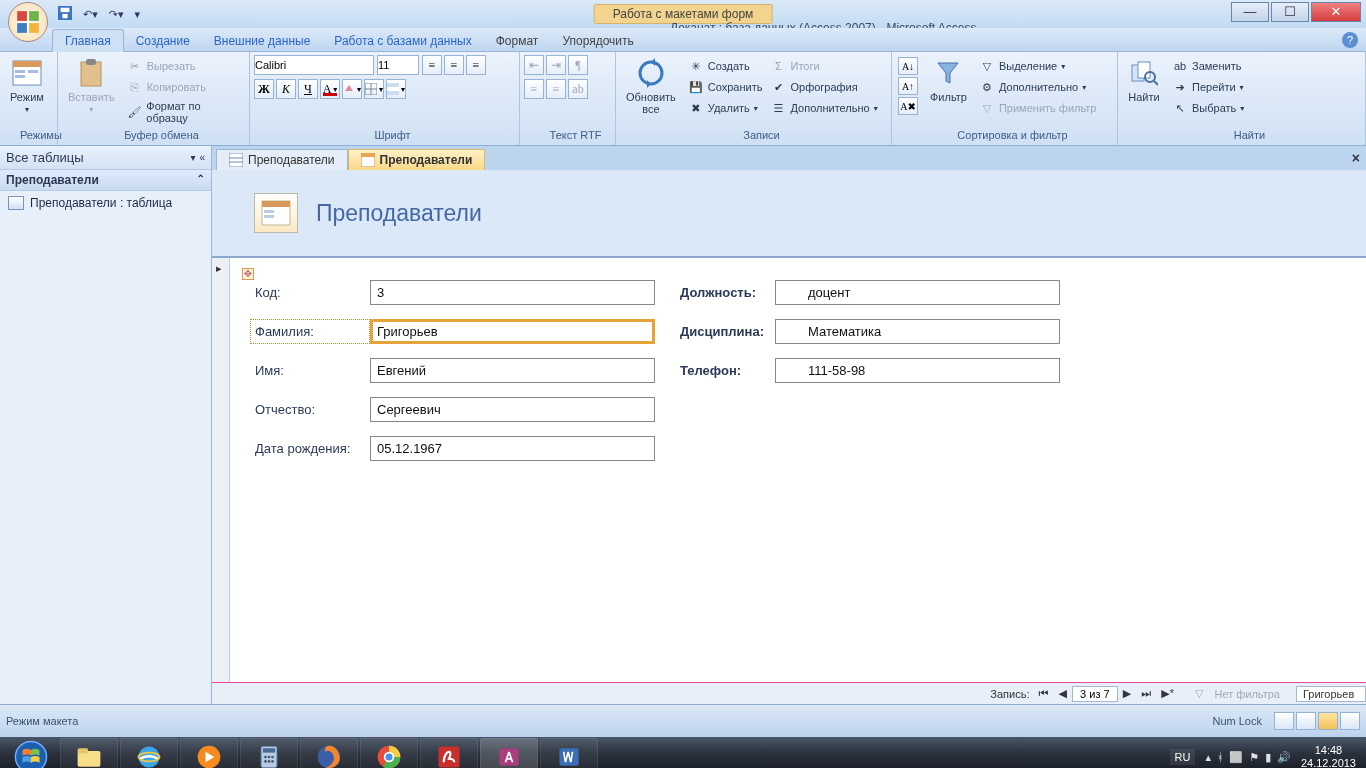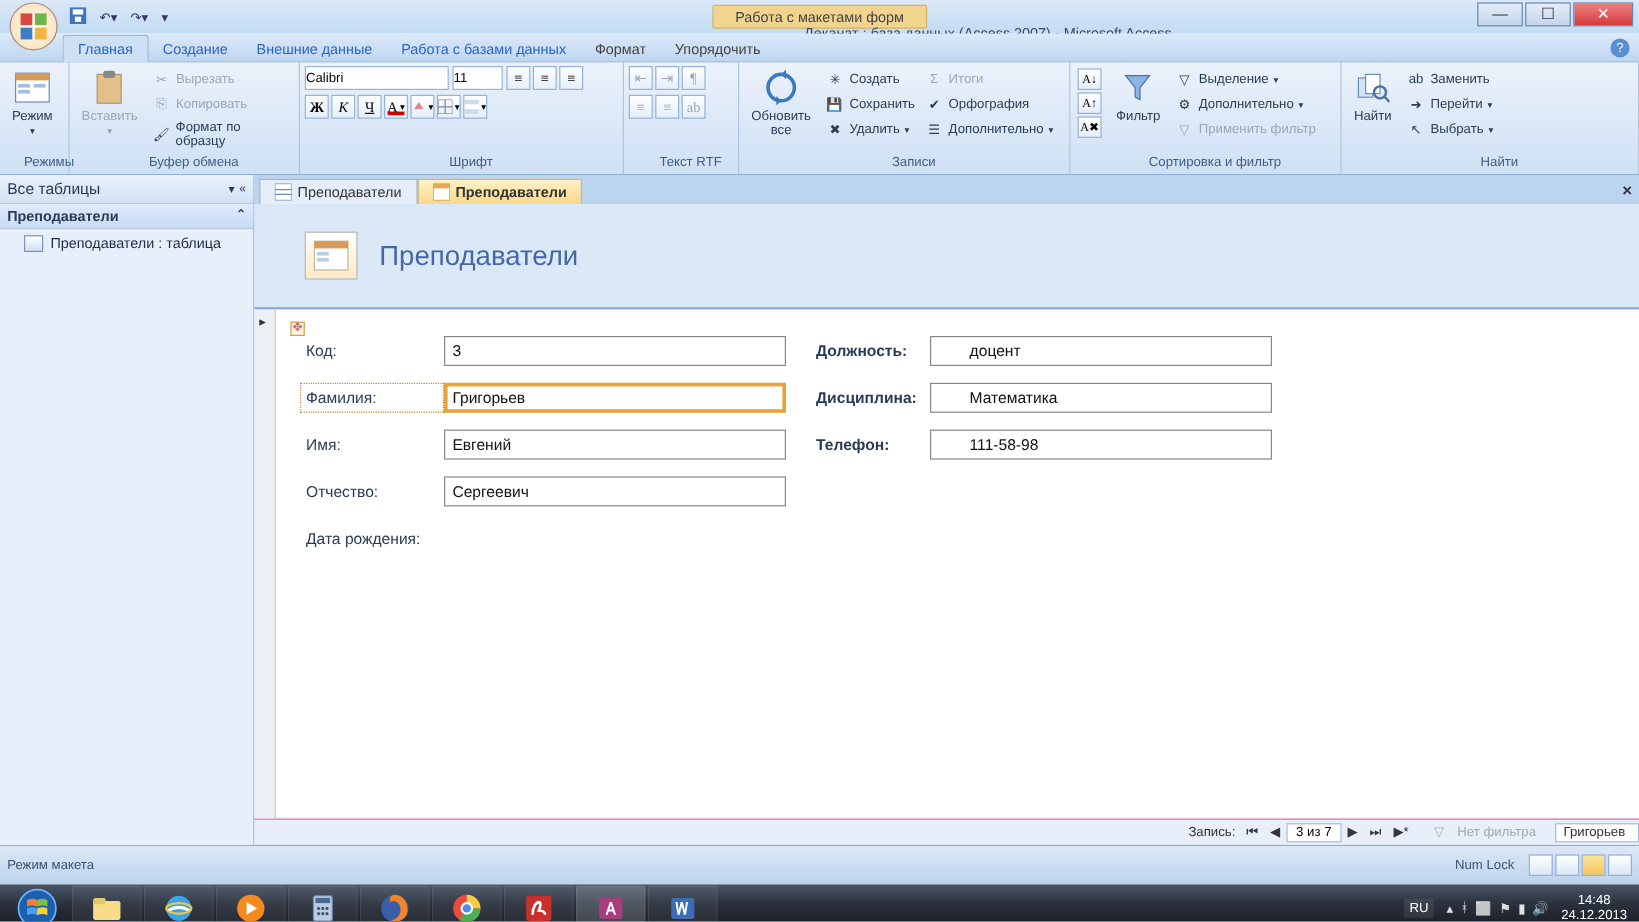--- a/index.html
+++ b/index.html
@@ -44,21 +44,21 @@
 .sq { width:20px; height:20px; border:1px solid #96b3d6; background:linear-gradient(#fff,#e5eefa); display:flex; align-items:center; justify-content:center; font-size:12px; font-family:"Times New Roman";}
 .sq.drop::after { content:"▾"; font-size:8px; margin-left:2px;}
 .color-strip { height:3px; width:14px; background:#c00; position:absolute; bottom:2px;}
 
 
 .workspace { display:flex; height: calc(100% - 28px - 24px - 94px - 24px - 40px); }
 .navpane { width:212px; background:#e7effa; border-right:1px solid #a0b7d4; display:flex; flex-direction:column;}
 .nav-hdr { background:linear-gradient(#e9f1fb,#d2e2f5); padding:4px 6px; font-size:13px; color:#2b3a52; display:flex; justify-content:space-between; align-items:center; border-bottom:1px solid #b7c9e2;}
 .nav-hdr .ctl { display:flex; gap:4px; font-size:10px;}
 .nav-group { background:linear-gradient(#dfeafd,#c9dbf2); padding:3px 6px; font-size:12px; color:#2b3a52; font-weight:bold; display:flex; justify-content:space-between; border-bottom:1px solid #b7c9e2;}
-.nav-item { padding:5px 6px 5px 20px; font-size:12px; color:#1b2b45; display:flex; align-items:center; gap:6px;}
+.nav-item { padding:5px 6px 5px 8px; font-size:12px; color:#1b2b45; display:flex; align-items:center; gap:6px;}
 .tbl-ic { width:16px; height:14px; background:linear-gradient(#fff,#cfe0f5); border:1px solid #7a95b8; display:inline-block;}
 
 
 .docarea { flex:1; display:flex; flex-direction:column; background:#b3cef0; position:relative;}
 .doctabs { height:24px; background:#bcd4ee; display:flex; align-items:flex-end; padding-left:4px; position:relative;}
 .doctab { font-size:12px; padding:3px 12px; background:#e4edf8; border:1px solid #9cb6d6; border-bottom:none; display:flex; align-items:center; gap:5px; color:#333;}
 .doctab.active { background:linear-gradient(#fef0c8,#f8d988); border-color:#d6b96c; font-weight:bold;}
 .doctab .tic { width:14px; height:14px; display:inline-block;}
 .doc-close { position:absolute; right:6px; top:4px; font-size:14px; color:#334; font-weight:bold;}
 .form-hdr { height:88px; background:#dbe8f7; border-bottom:2px solid #8ba8cf; display:flex; align-items:center; gap:18px; padding-left:42px;}
@@ -430,20 +430,21 @@
           <div class="fld">
               <label>Имя:</label>
               <div class="val">Евгений</div>
             </div>
           <div class="fld">
               <label>Отчество:</label>
               <div class="val">Сергеевич</div>
             </div>
           <div class="fld">
               <label>Дата рождения:</label>
+              <div class="val">05.12.1967</div>
             </div>
         </div>
         <div class="col col2">
           <div class="fld">
               <label>Должность:</label>
               <div class="val">доцент</div>
             </div>
           <div class="fld">
               <label>Дисциплина:</label>
               <div class="val">Математика</div>

